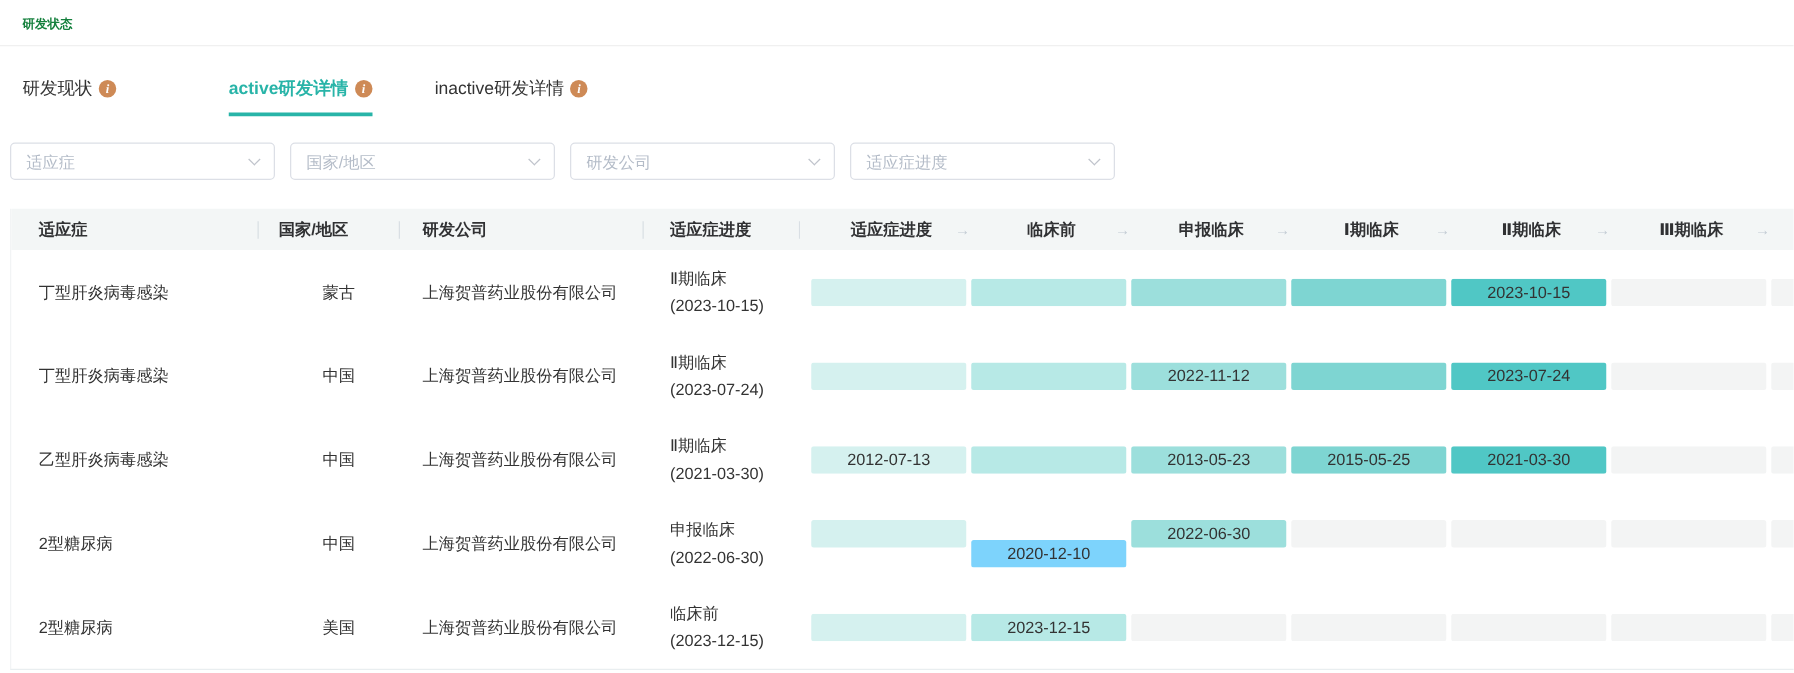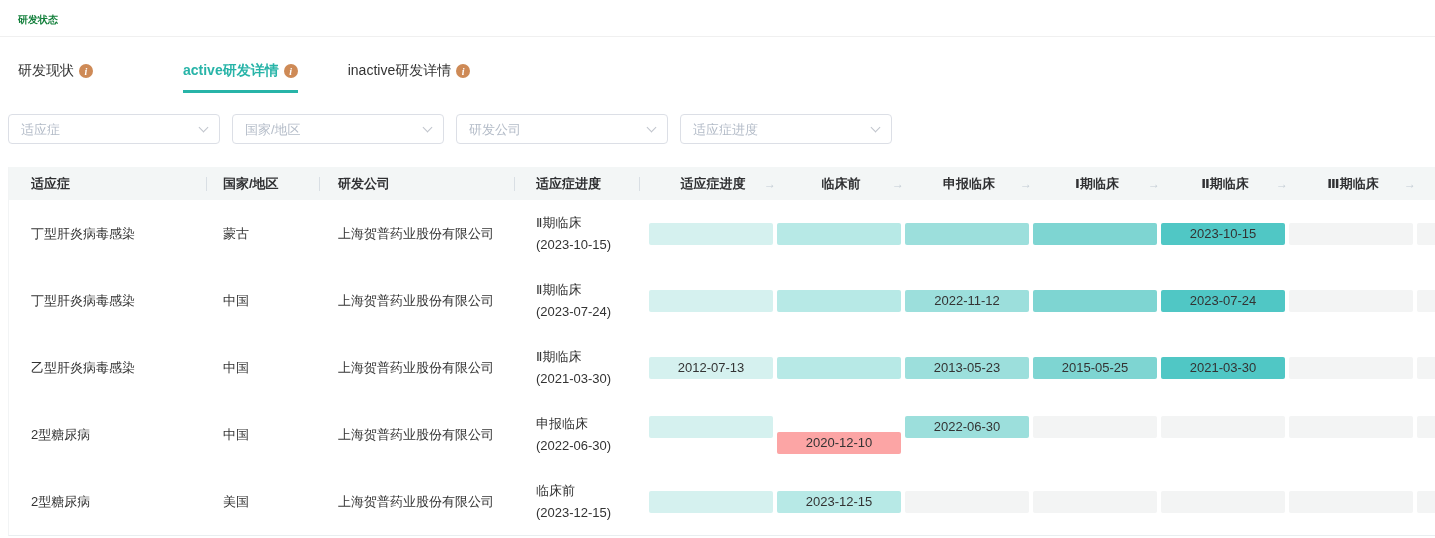--- a/index.html
+++ b/index.html
@@ -46,21 +46,21 @@
     content:''; position:absolute; left:0; top:50%; transform:translateY(-50%);
     width:1px; height:14px; background:#d9dfe4; }
   .stage-header-group { flex:1; display:flex; padding-left:10px; position:relative; overflow:hidden; }
   .stage-col-h { flex:0 0 128px; display:flex; align-items:center; justify-content:center; position:relative; }
   .stage-arrow { position:absolute; right:1px; top:50%; transform:translateY(-50%);
     color:#c3ccd4; font-size:12px; font-weight:normal; }
 
   .tbody .row { display:flex; align-items:center; height:67px; font-size:13px; color:#333; }
   .cell { flex:none; }
   .cell-indication { width:197px; padding-left:22px; }
-  .cell-region     { width:113px; padding-left:17px; }
+  .cell-region     { width:113px; padding-left:17px;text-align:center; }
   .cell-company    { width:195px; padding-left:19px; }
   .cell-progress   { width:125px; padding-left:22px; line-height:22px; }
   .stage-track { flex:1; display:flex; padding-left:10px; overflow:hidden; }
   .stage-bar { flex:0 0 124px; margin-right:4px; height:22px; border-radius:2px;
     background:var(--empty-bar,#f3f4f4); display:flex; align-items:center; justify-content:center;
     font-size:13px; color:#333; white-space:nowrap; }
   .stage-bar.sliver { flex:0 0 30px; margin-right:0; border-radius:2px 0 0 2px; }
 </style>
 </head>
 <body>
@@ -194,21 +194,21 @@
       <div class="row">
     <div class="cell cell-indication">2型糖尿病</div>
     <div class="cell cell-region">中国</div>
     <div class="cell cell-company">上海贺普药业股份有限公司</div>
     <div class="cell cell-progress">
       <div>申报临床</div>
       <div>(2022-06-30)</div>
     </div>
     <div class="stage-track">
           <div class="stage-bar" style="background: rgb(213, 241, 239);"></div>
-          <div class="stage-bar" style="background: #fca5a5; margin-top: 16px;">2020-12-10</div>
+          <div class="stage-bar" style="background: #7dd3fc; margin-top: 16px;">2020-12-10</div>
           <div class="stage-bar" style="background: rgb(156, 223, 220);">2022-06-30</div>
           <div class="stage-bar"></div>
           <div class="stage-bar"></div>
           <div class="stage-bar"></div>
           <div class="stage-bar sliver"></div>
         </div>
   </div>
       <div class="row">
     <div class="cell cell-indication">2型糖尿病</div>
     <div class="cell cell-region">美国</div>

